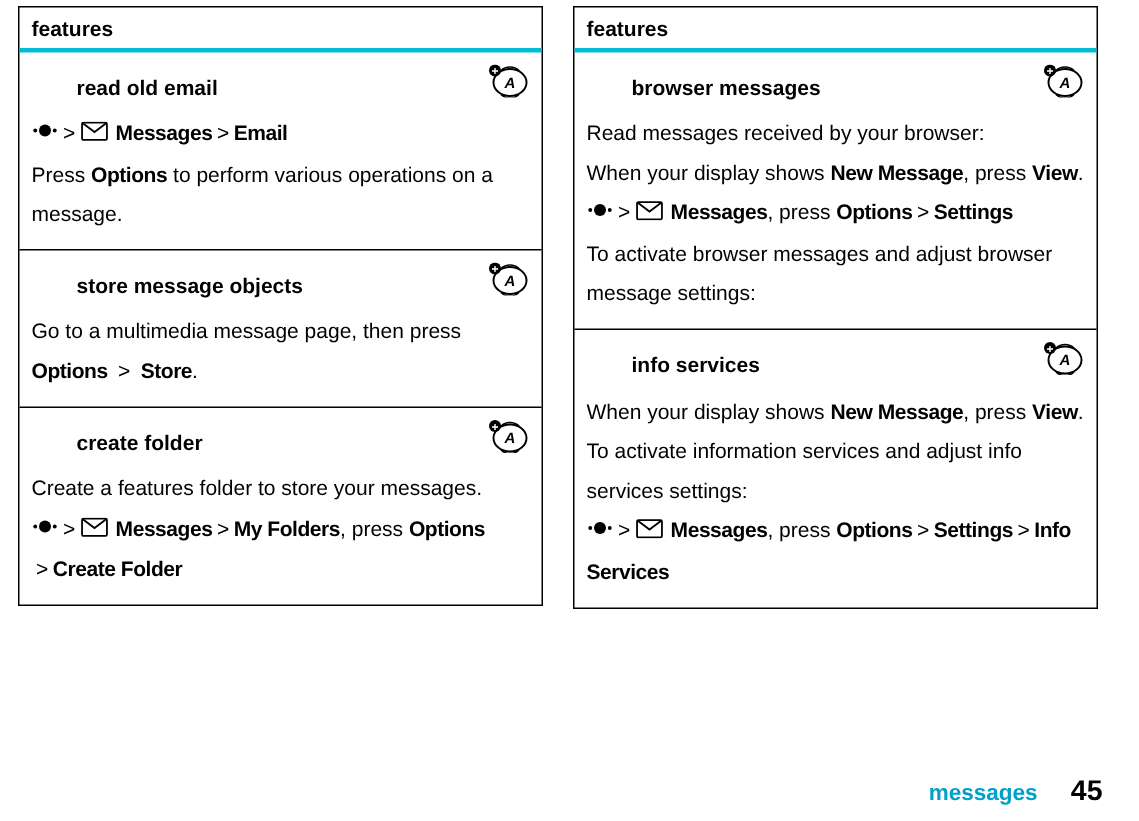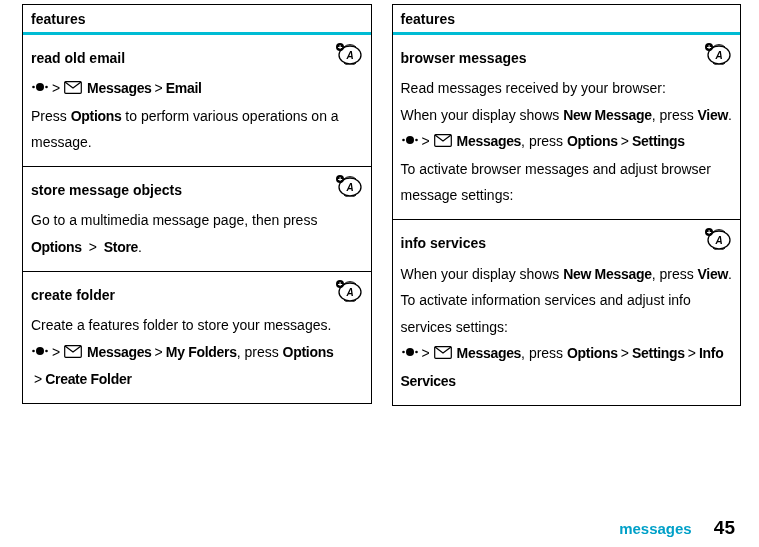--- a/index.html
+++ b/index.html
@@ -8,21 +8,21 @@
     height: 547px;
     font-family: Arial, Helvetica, sans-serif;
     font-size: 14px;
     color: #000;
     position: relative;
     background: #fff;
   }
   .columns {
     display: flex;
     gap: 20px;
-    padding: 4px 18px 0 22px;
+    padding: 4px 18px 0 12px;
   }
   .col {
     width: 350px;
   }
   .table-wrap {
     border: 1.5px solid #000;
     border-collapse: collapse;
     width: 100%;
   }
   .header-cell {
@@ -42,20 +42,21 @@
     line-height: 1.9;
   }
   .feature-cell.first {
     border-top: none;
   }
   .feature-title {
     font-weight: bold;
     font-size: 14px;
     margin-bottom: 4px;
     display: block;
+    margin-left: 30px;
   }
   .badge {
     position: absolute;
     right: 8px;
     top: 8px;
     width: 28px;
     height: 22px;
   }
   .nav-icon {
     display: inline-block;

